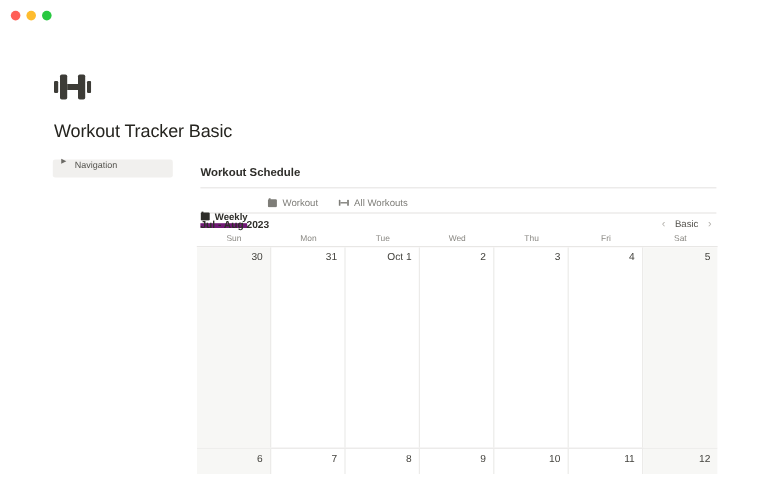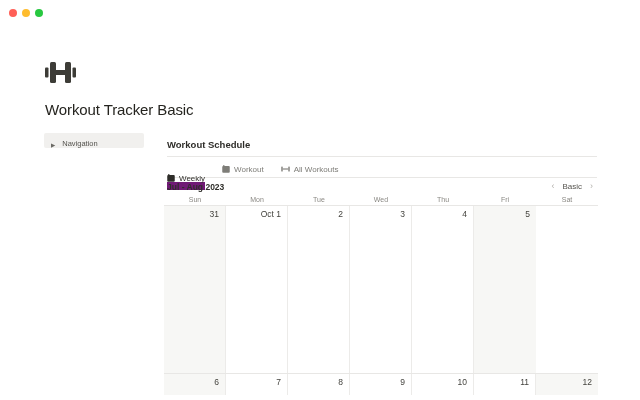--- a/index.html
+++ b/index.html
@@ -21,21 +21,21 @@
   .page-icon svg { display: block; }
   .page-title {
     position: absolute; left: 45px; top: 101px;
     font-size: 15px; font-weight: normal; color: #25241f; letter-spacing: -0.1px;
   }
 
   
   .nav-pill {
     position: absolute; left: 44px; top: 133px; width: 100px; height: 15px;
     background: #f1f0ee; border-radius: 2px;
-    display: flex; align-items: flex-end; gap: 7px;
+    display: flex; align-items: flex-start; gap: 7px;
     padding-left: 7px; box-sizing: border-box; cursor: pointer;
   }
   .nav-toggle-icon { font-size: 5.5px; color: #6b6a65; line-height: 1; }
   .nav-label { font-size: 7.5px; color: #55544f; }
 
   
   .schedule-title {
     position: absolute; left: 167px; top: 139px;
     font-size: 9.5px; font-weight: bold; color: #2e2d29; text-align: right;
   }
@@ -46,21 +46,21 @@
   .tabs {
     position: absolute; left: 167px; top: 161px; width: 430px; height: 17px;
     display: flex; gap: 17px; align-items: center;
     border-bottom: 1px solid #e8e7e5; box-sizing: border-box;
   }
   .tab {
     display: flex; align-items: center; gap: 4px; height: 100%;
     font-size: 8px; color: #7e7d78; box-sizing: border-box; cursor: pointer;
   }
   .tab svg { display: block; fill: currentColor; }
-  .tab.active { color: #2e2d29; font-weight: normal; border-bottom: 8px solid #701a75; margin-top: 26px; }
+  .tab.active { color: #2e2d29; font-weight: bold; border-bottom: 4px solid #701a75; margin-top: 26px; }
 
   
   .month-bar {
     position: absolute; left: 167px; top: 182px; width: 430px; height: 12px;
     display: flex; justify-content: space-between; align-items: flex-start;
   }
   .month-label { font-size: 8.5px; font-weight: bold; color: #2e2d29; }
   .today-nav { display: flex; align-items: center; gap: 8px; padding-right: 4px; }
   .chev { font-size: 9px; color: #b3b1ac; line-height: 1; cursor: pointer; }
   .today-btn { font-size: 8px; color: #55534e; cursor: pointer; }
@@ -166,20 +166,21 @@
     <div class="day-header">Mon</div>
     <div class="day-header">Tue</div>
     <div class="day-header">Wed</div>
     <div class="day-header">Thu</div>
     <div class="day-header">Fri</div>
     <div class="day-header">Sat</div>
   </div>
 
   <div class="cal">
     <div class="cal-row">
+      <div class="day-cell">30</div>
       <div class="day-cell">31</div>
       <div class="day-cell">Oct 1</div>
       <div class="day-cell">2</div>
       <div class="day-cell">3</div>
       <div class="day-cell">4</div>
       <div class="day-cell">5</div>
     </div>
     <div class="cal-row">
       <div class="day-cell">6</div>
       <div class="day-cell">7</div>

